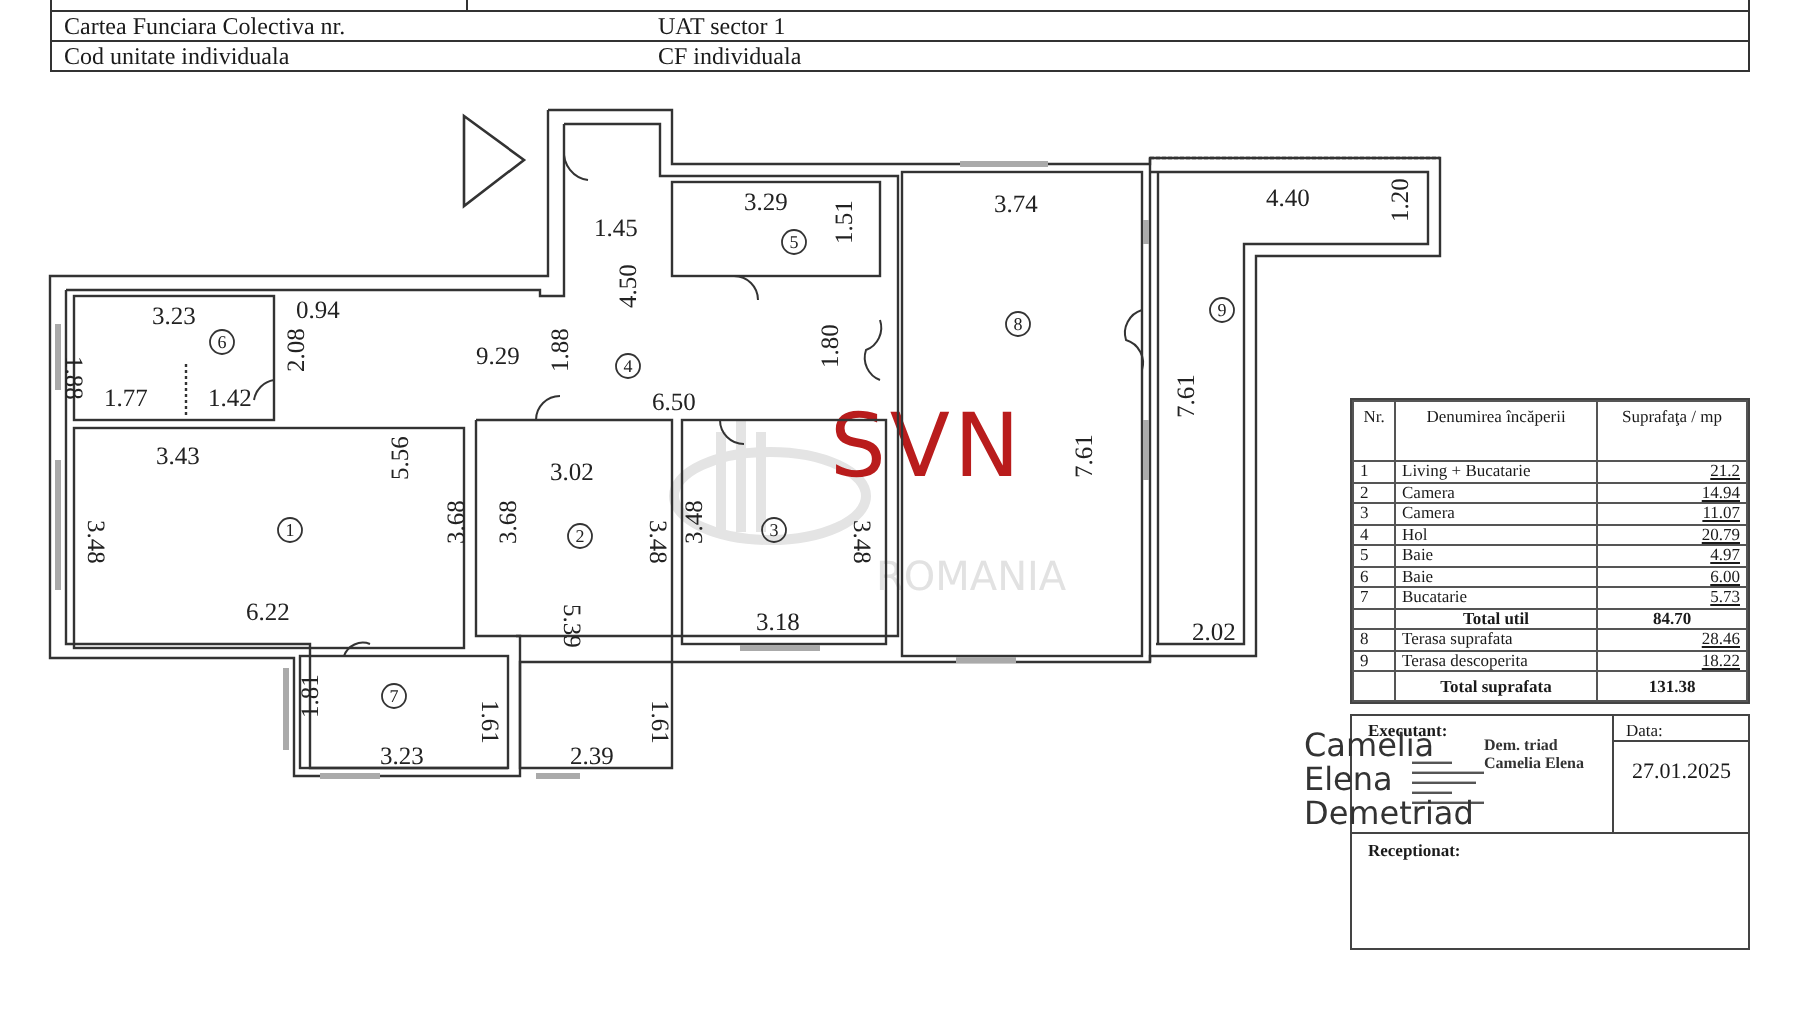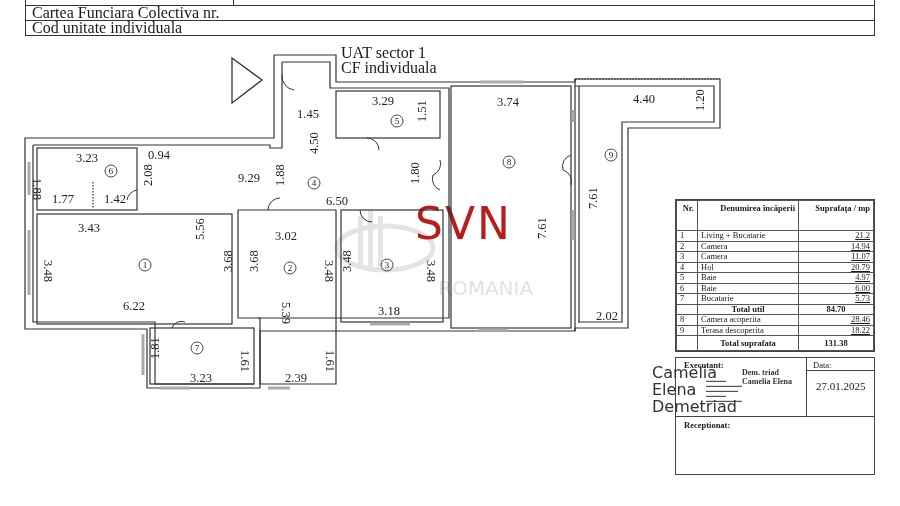--- a/index.html
+++ b/index.html
@@ -1,28 +1,28 @@
 <!DOCTYPE html>
 <html><head>
 <meta charset="utf-8">
 <style>
   html, body { margin:0; padding:0; }
   body { width:900px; height:506px; background:#ffffff; position:relative; overflow:hidden;
          font-family:"Liberation Serif", serif; color:#1a1a1a; }
   .hdr { position:absolute; left:25px; width:848px; border:1px solid #333; border-top:none; height:14px;
-         font-size:16px; line-height:14px; }
+         font-size:12px; line-height:14px; }
   .hdr .l { position:absolute; left:6px; top:0; }
-  .hdr .r { position:absolute; left:315px; top:0;margin-top:40px; }
+  .hdr .r { position:absolute; left:303px; top:0; }
   svg.plan { position:absolute; left:0; top:0; }
   .dim { font-family:"Liberation Serif", serif; font-size:12.5px; fill:#222; }
   .wm { position:absolute; pointer-events:none; }
   .legend { position:absolute; left:675px; top:199px; width:198px; border:1px solid #444; font-size:8.5px; }
   .legend table { border-collapse:collapse; width:100%; }
   .legend td, .legend th { border:1px solid #555; padding:0 3px; height:9.5px; line-height:9px; }
-  .legend th { font-weight:bold; text-align:right; height:26px; vertical-align:top; padding-top:3px; }
+  .legend th { font-weight:normal; text-align:center; height:26px; vertical-align:top; padding-top:3px; }
   .legend td.n { width:14px; }
   .legend td.v { text-align:right; width:68px;text-decoration:underline; }
   .legend tr.tot td { font-weight:bold; text-align:center; }
   .sig { position:absolute; left:675px; top:357px; width:198px; height:116px; border:1px solid #444; font-size:8.5px; }
   .sig .cell-ex { position:absolute; left:0; top:0; width:130px; height:58px; border-right:1px solid #444; border-bottom:1px solid #444; }
   .sig .cell-dt { position:absolute; left:131px; top:0; width:67px; height:58px; border-bottom:1px solid #444; }
   .sig .lbl { font-weight:bold; position:absolute; left:8px; top:2px; }
   .sig .dtlbl { font-weight:normal; position:absolute; left:6px; top:2px; }
   .sig .dtline { position:absolute; left:0; top:12px; width:67px; border-top:1px solid #444; }
   .sig .dtval { position:absolute; left:9px; top:22px; font-weight:normal; font-size:11px; }
@@ -217,21 +217,21 @@
           <td>Bucatarie</td>
           <td class="v">5.73</td>
         </tr>
     <tr class="tot">
           <td></td>
           <td>Total util</td>
           <td>84.70</td>
         </tr>
     <tr>
           <td class="n">8</td>
-          <td>Camera acoperita</td>
+          <td>Terasa suprafata</td>
           <td class="v">28.46</td>
         </tr>
     <tr>
           <td class="n">9</td>
           <td>Terasa descoperita</td>
           <td class="v">18.22</td>
         </tr>
     <tr class="tot">
           <td style="height:14px"></td>
           <td>Total suprafata</td>

